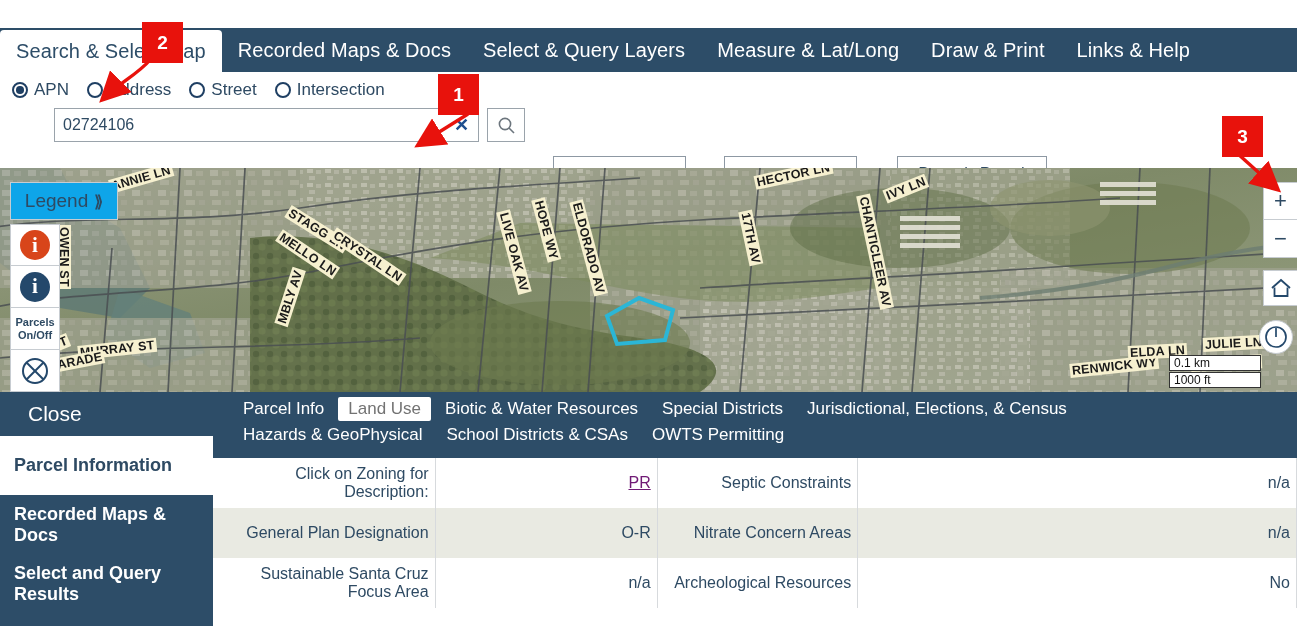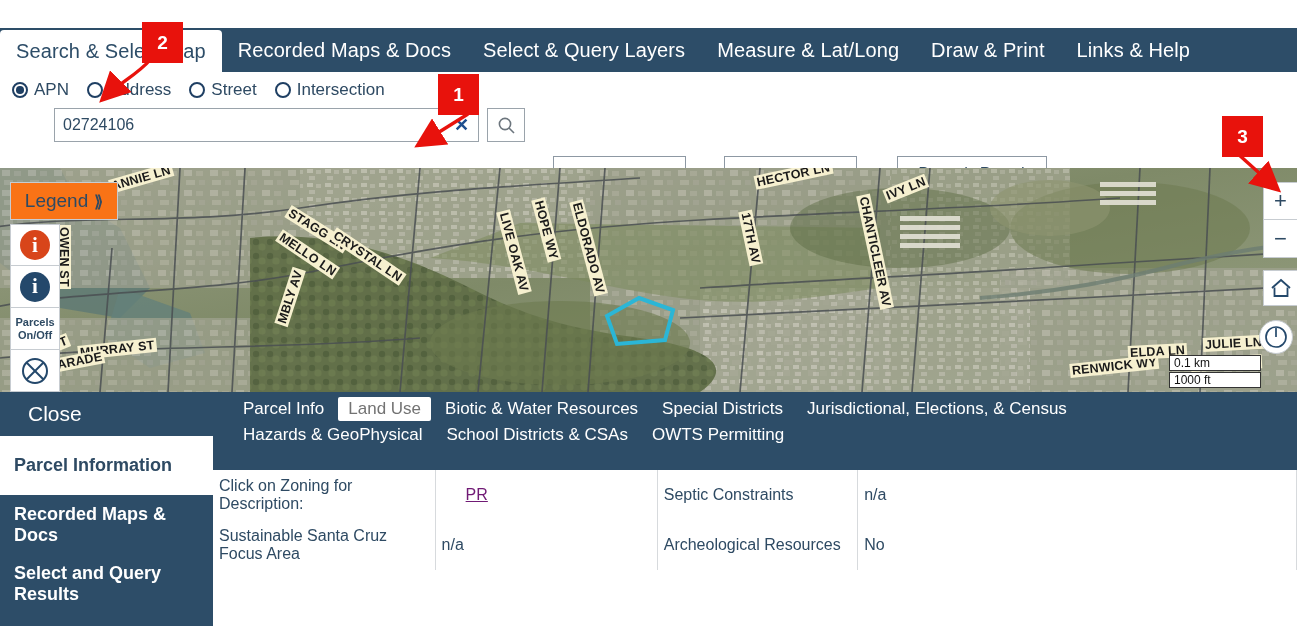--- a/index.html
+++ b/index.html
@@ -83,21 +83,21 @@
   .map-bg { position:absolute; inset:0; }
   .street-label {
     position:absolute; background:#f6f0cf; color:#1a1a1a;
     font-size:12.5px; font-weight:bold; padding:0 2px; white-space:nowrap;
     border:0; letter-spacing:.2px; transform-origin:left center;
     font-family:"Liberation Sans", sans-serif;
   }
 
   
   .legend-btn {
-    position:absolute; left:10px; top:14px; width:108px; height:38px; background:#f97316;
+    position:absolute; left:10px; top:14px; width:108px; height:38px; background:#0ea5e9;
     border:1px solid #c7ccd1; display:flex; align-items:center; justify-content:center;
     gap:6px; font-size:19px; color:#2e4a63; cursor:pointer;
   }
   .map-icon-col { position:absolute; left:10px; top:56px; width:50px; }
   .map-icon-btn {
     width:50px; height:42px; background:#fff; border:1px solid #c7ccd1;
     display:flex; align-items:center; justify-content:center; cursor:pointer;
   }
   .map-icon-btn + .map-icon-btn { border-top:none; }
   .info-circle { width:30px; height:30px; border-radius:50%; display:flex;
@@ -131,29 +131,29 @@
   .sidebar { width:213px; background:#2d4d68; color:#fff; flex:none; position:relative; }
   .close-row { height:44px; display:flex; align-items:center; padding-left:28px;
     font-size:21px; color:#fff; cursor:pointer; }
   .side-item {
     height:59px; display:flex; align-items:center; padding-left:14px;
     font-size:18px; font-weight:bold; color:#ffffff; cursor:pointer;
   }
   .side-item.active { background:#ffffff; color:#2e4a63; }
 
   .panel { flex:1; position:relative; background:#fff; }
-  .tabs-wrap { background:#2d4d68; padding:4px 0 22px 0; min-height:56px; }
+  .tabs-wrap { background:#2d4d68; padding:4px 0 10px 0; min-height:56px; }
   .tabs-row { display:flex; flex-wrap:wrap; padding-left:18px; align-items:center; }
   .sub-tab {
     font-size:17px; color:#ffffff; padding:2px 10px; margin:1px 2px;
     cursor:pointer; white-space:nowrap;
   }
   .sub-tab.active { background:#ffffff; color:#737373; border-radius:2px; }
 
-  table.data { width:100%; border-collapse:collapse; table-layout:fixed; }
+  table.data { width:100%; border-collapse:collapse; table-layout:fixed;text-align:right; }
   table.data td {
     font-size:16px; color:#2e4a63; padding:6px 6px; vertical-align:middle;
     border-right:1px solid #d7dadd; height:50px; line-height:1.15;
   }
   table.data tr.alt td { background:#e9eae2; }
   td.lbl { padding-left:8px; }
   td.val a { color:#701a75;padding-left:24px; }
   .col1 { width:20.5%; } .col2 { width:20.5%; } .col3 { width:18.5%; } .col4 { width:40.5%; }
 
   
@@ -445,20 +445,26 @@
           <col class="col3">
           <col class="col4">
         </colgroup>
       <tbody id="table-body">
           <tr>
             <td class="lbl">Click on Zoning for Description:</td>
             <td class="val"><a href="#">PR</a></td>
             <td class="lbl">Septic Constraints</td>
             <td class="val">n/a</td>
           </tr>
+          <tr class="alt">
+            <td class="lbl">General Plan Designation</td>
+            <td class="val">O-R</td>
+            <td class="lbl">Nitrate Concern Areas</td>
+            <td class="val">n/a</td>
+          </tr>
           <tr>
             <td class="lbl">Sustainable Santa Cruz Focus Area</td>
             <td class="val">n/a</td>
             <td class="lbl">Archeological Resources</td>
             <td class="val">No</td>
           </tr>
         </tbody>
     </table>
   </div>
 </div>

